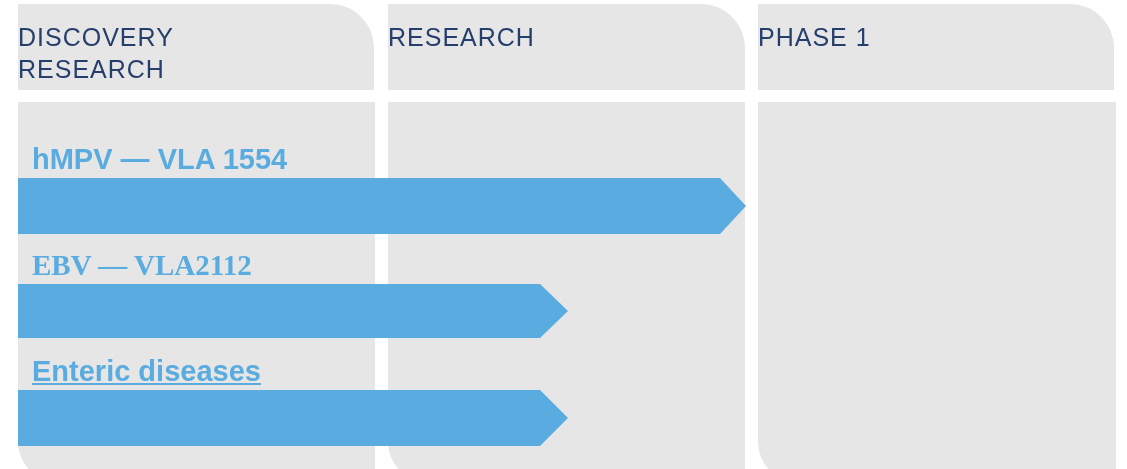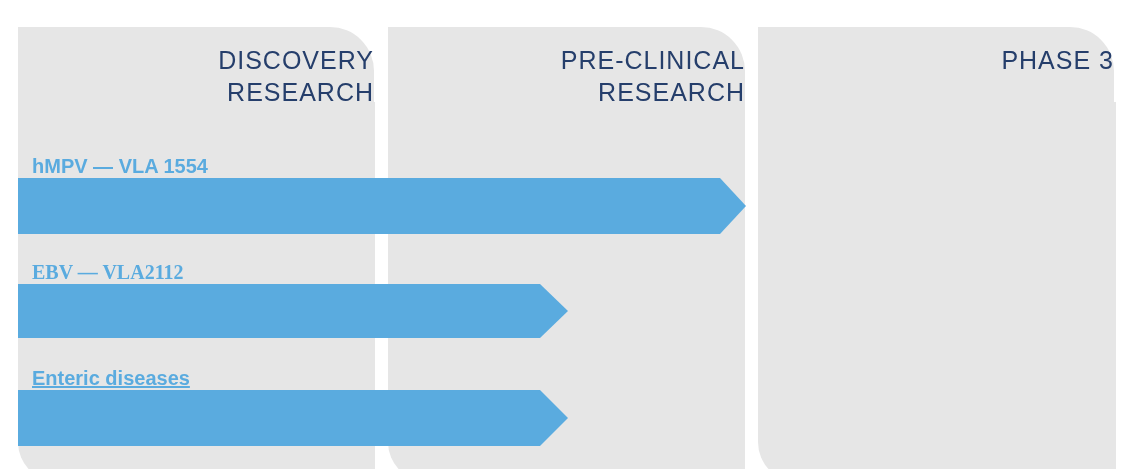--- a/index.html
+++ b/index.html
@@ -1,34 +1,33 @@
 <!DOCTYPE html>
 <html><head>
 <meta charset="utf-8">
 <style>
   html, body { margin:0; padding:0; background:#ffffff; }
   body { width:1127px; height:469px; position:relative; overflow:hidden; font-family:"Liberation Sans", sans-serif; }
-  .col-head { position:absolute; top:27px; height:86px; background:#e6e6e6; border-top-right-radius:44px; color:#253e6b; font-size:25px; letter-spacing:1px; text-align:right; line-height:32px; box-sizing:border-box; padding-top:17px; }
+  .col-head { position:absolute; top:4px; height:86px; background:#e6e6e6; border-top-right-radius:44px; color:#253e6b; font-size:25px; letter-spacing:1px; text-align:left; line-height:32px; box-sizing:border-box; padding-top:17px; }
   .col-body { position:absolute; top:102px; height:380px; background:#e6e6e6; border-bottom-left-radius:40px; }
-  .row-label { position:absolute; color:#5aabdf; font-weight:bold; font-size:20px; left:32px; white-space:nowrap;margin-top:12px; }
+  .row-label { position:absolute; color:#5aabdf; font-weight:bold; font-size:29px; left:32px; white-space:nowrap; }
 </style>
 </head>
 <body>
 
 <div>
   <div class="col-head" style="left:18px;width:356px;">
     <div>DISCOVERY</div>
     <div>RESEARCH</div>
   </div>
   <div class="col-head" style="left:388px;width:357px;">
-    <div>PRE-CLINICAL</div>
     <div>RESEARCH</div>
   </div>
   <div class="col-head" style="left:758px;width:356px;">
-    <div>PHASE 3</div>
+    <div>PHASE 1</div>
     <div></div>
   </div>
 
   <div class="col-body" style="left:18px;width:357px;"></div>
   <div class="col-body" style="left:388px;width:357px;"></div>
   <div class="col-body" style="left:758px;width:358px;"></div>
 
   <div class="row-label" style="top:143px;">hMPV — VLA 1554</div>
   <svg class="bar-svg" style="position:absolute;left:18px;top:178px;" width="730" height="56">
     <polygon points="0,0 702,0 728,28 702,56 0,56" fill="#5aabdf"></polygon>

